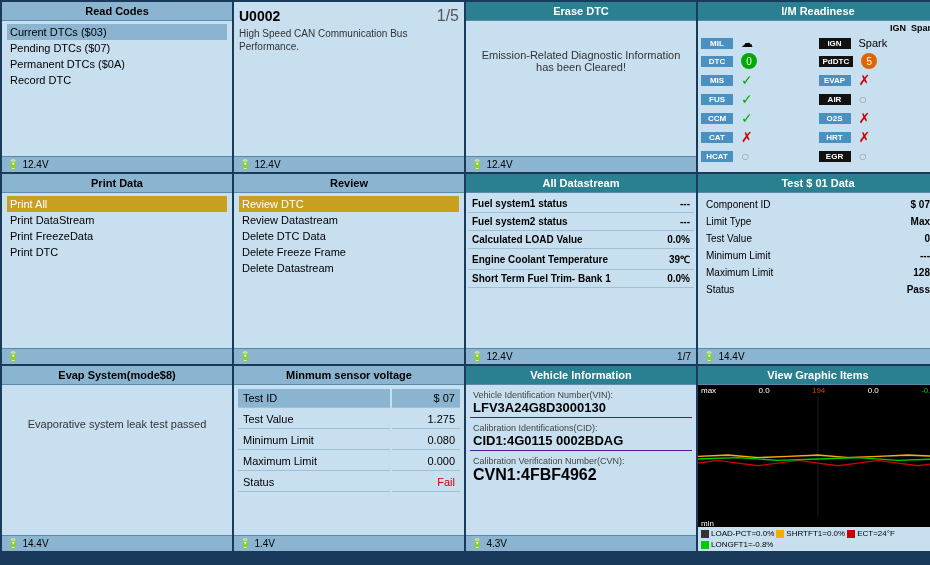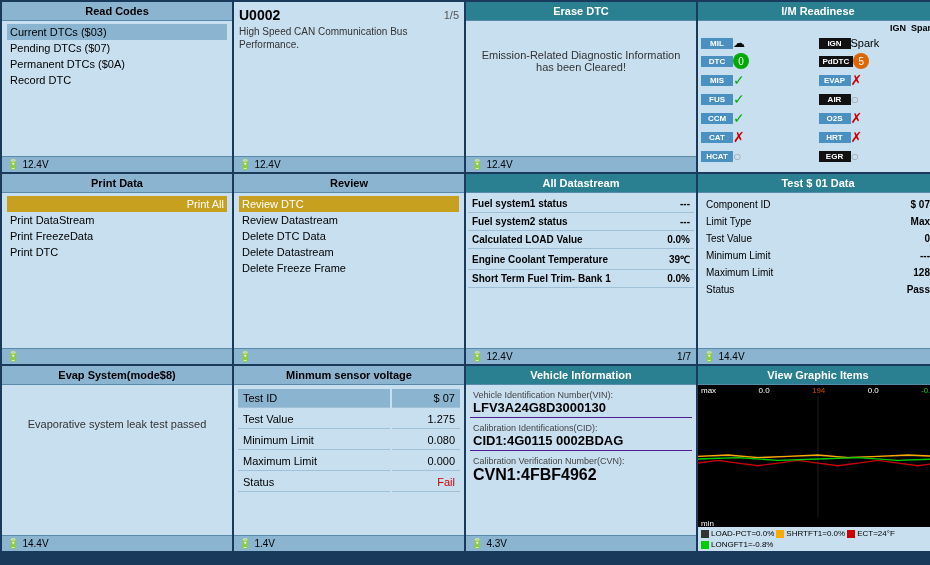--- a/index.html
+++ b/index.html
@@ -48,35 +48,35 @@
       align-items: center;
       gap: 3px;
       border-top: 1px solid #5a8aaa;
     }
     
     
     .read-codes-list { list-style: none; padding: 0; }
     .read-codes-list li { padding: 2px 3px; cursor: pointer; }
     .read-codes-list li.selected { background: #8ab4d0; }
     .dtc-code { font-size: 14px; font-weight: bold; color: #000; }
-    .dtc-nav { font-size: 11px; color: #555; float: right; }
+    .dtc-nav { font-size: 16px; color: #555; float: right; }
     .dtc-desc { font-size: 10px; color: #333; margin-top: 2px; line-height: 1.3; }
     
     
     .erase-msg { font-size: 11px; text-align: center; color: #333; margin-top: 20px; padding: 5px; }
     .im-check-green { color: #00aa00; font-size: 14px; }
     .im-check-red { color: #cc0000; font-size: 14px; }
     .im-circle-outline { color: #999; font-size: 14px; }
     .im-circle-green { background: #00aa00; border-radius: 50%; width: 16px; height: 16px; display: inline-flex; align-items: center; justify-content: center; color: white; font-size: 10px; }
     .im-circle-orange { background: #dd6600; border-radius: 50%; width: 16px; height: 16px; display: inline-flex; align-items: center; justify-content: center; color: white; font-size: 10px; }
     
     
     .print-list { list-style: none; padding: 0; }
     .print-list li { padding: 2px 3px; cursor: pointer; }
-    .print-list li.selected { background: #c8a020; color: #fff; text-align: right; }
+    .print-list li.selected { background: #c8a020; color: #fff; }
     
     
     .review-list { list-style: none; padding: 0; }
     .review-list li { padding: 2px 3px; cursor: pointer; }
     .review-list li.selected { background: #c8a020; color: #fff; }
     
     
     .datastream-table { width: 100%; border-collapse: collapse; font-size: 10px; font-weight: bold; }
     .datastream-table tr { border-bottom: 1px solid #a0c0d8; }
     .datastream-table td { padding: 3px 4px; }
@@ -115,21 +115,21 @@
     .im-row-container {
       display: grid;
       grid-template-columns: 1fr 1fr;
       gap: 1px;
       padding: 1px;
     }
     
     .im-cell {
       display: flex;
       align-items: center;
-      gap: 0;
+      gap: 8px;
       margin-bottom: 2px;
     }
     
     .tag {
       background: #4a90c0;
       color: #fff;
       font-size: 8px;
       font-weight: bold;
       padding: 1px 4px;
       min-width: 32px;
@@ -274,22 +274,22 @@
     </div>
   </div>
 
   <div class="panel">
     <div class="panel-header">Review</div>
     <div class="panel-content">
       <ul class="review-list">
         <li class="selected">Review DTC</li>
         <li>Review Datastream</li>
         <li>Delete DTC Data</li>
+        <li>Delete Freeze Frame</li>
         <li>Delete Datastream</li>
-        <li>Delete Freeze Frame</li>
       </ul>
     </div>
     <div class="panel-footer">
       <span>🔋</span>
     </div>
   </div>
 
   <div class="panel">
     <div class="panel-header header-teal">All Datastream</div>
     <div class="panel-content" style="padding:2px;">

